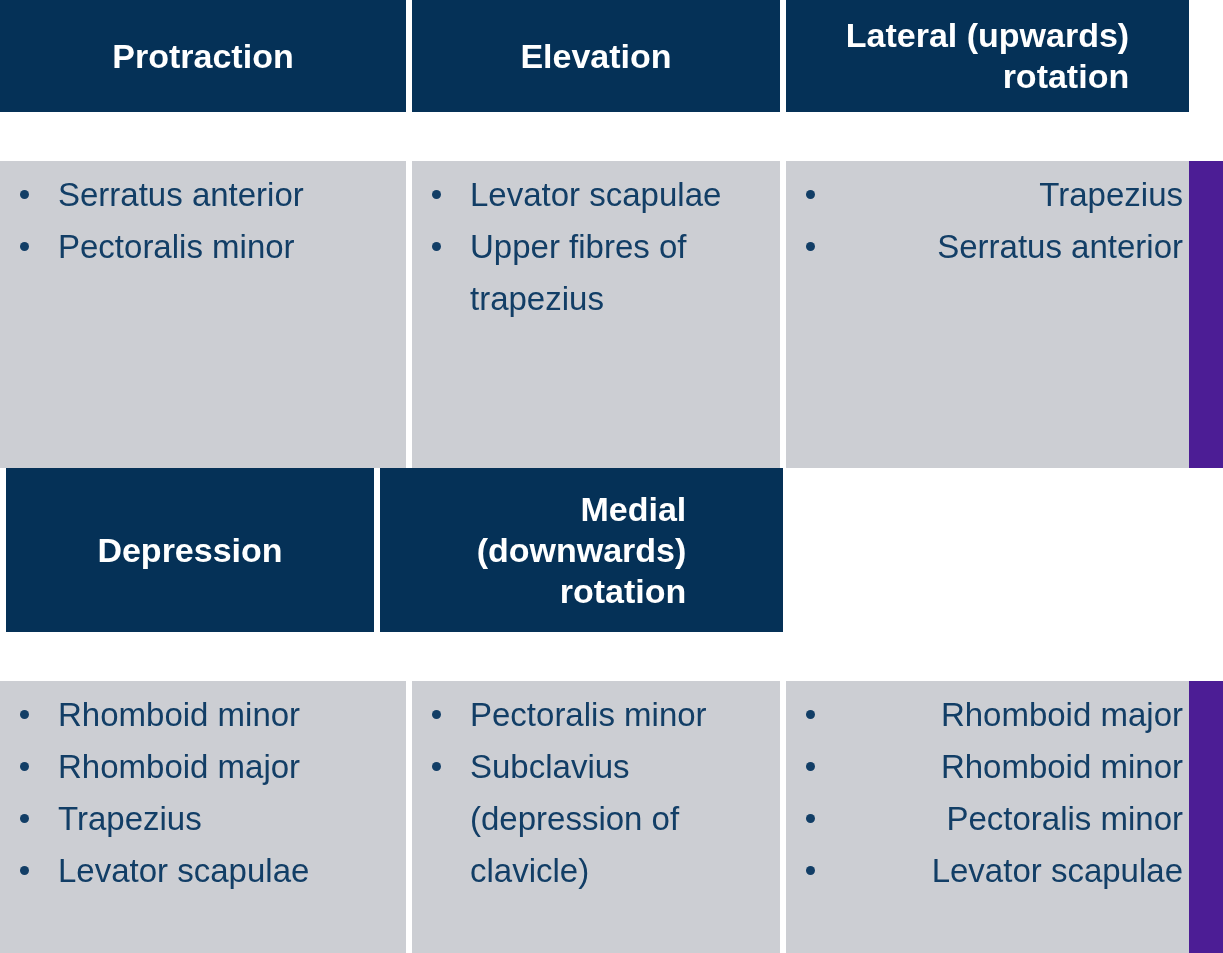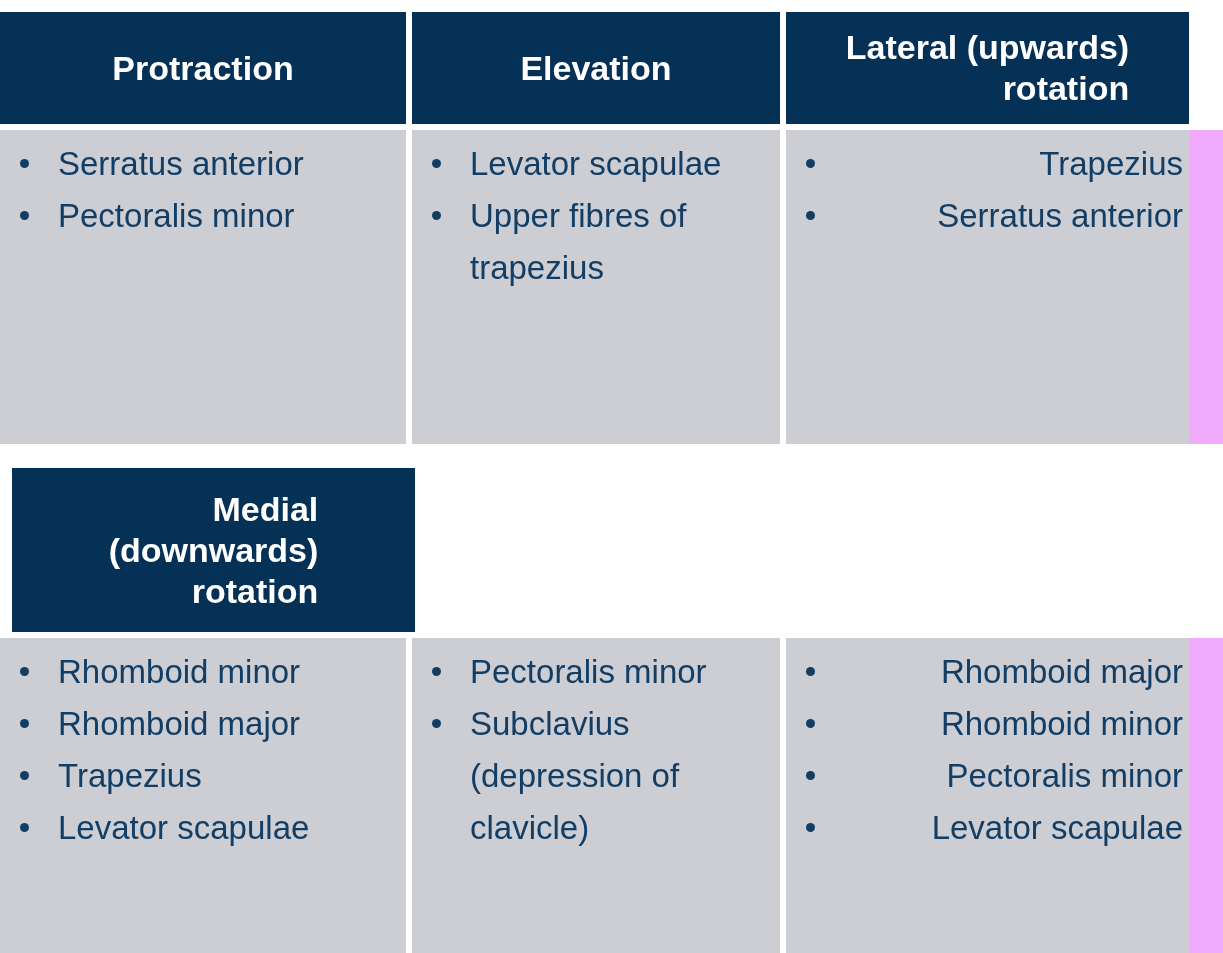--- a/index.html
+++ b/index.html
@@ -32,21 +32,22 @@
 
   .header-row {
     display: flex;
     width: 100%;
     background: #ffffff;
   }
 
   .body-row {
     display: flex;
     width: 100%;
-    background: #f0abfc;
+    background: #4c1d95;
+    margin-top: 43px;
   }
 
   .header-cell {
     background: #053157;
     color: #ffffff;
     font-weight: bold;
     font-size: 34px;
     line-height: 41px;
     display: flex;
     align-items: center;
@@ -92,21 +93,21 @@
     position: absolute;
     left: 14px;
     top: 21px;
     width: 9px;
     height: 9px;
     border-radius: 50%;
     background: #123e66;
   }
 
   
-  #table-top { top: 12px; }
+  #table-top { top: 0px; }
   #table-top .header-cell { height: 112px; }
   #table-top .body-cell   { height: 314px; }
 
   #table-bottom { top: 468px; }
   #table-bottom .header-cell { height: 164px; }
   #table-bottom .body-cell   { height: 321px; }
 
   .hdr-line { display: block; }
 </style>
 </head>
@@ -174,20 +175,23 @@
           </li>
         </ul>
       </div>
     </div>
   </div>
 
   <div class="muscle-table" id="table-bottom">
 
     <div class="header-row">
       <div class="col-gap"></div>
+      <div class="header-cell col-2">
+        <span>Depression</span>
+      </div>
       <div class="col-gap"></div>
       <div class="header-cell col-3">
         <div>
           <span class="hdr-line">Medial</span>
           <span class="hdr-line">(downwards)</span>
           <span class="hdr-line">rotation</span>
         </div>
       </div>
     </div>
 

